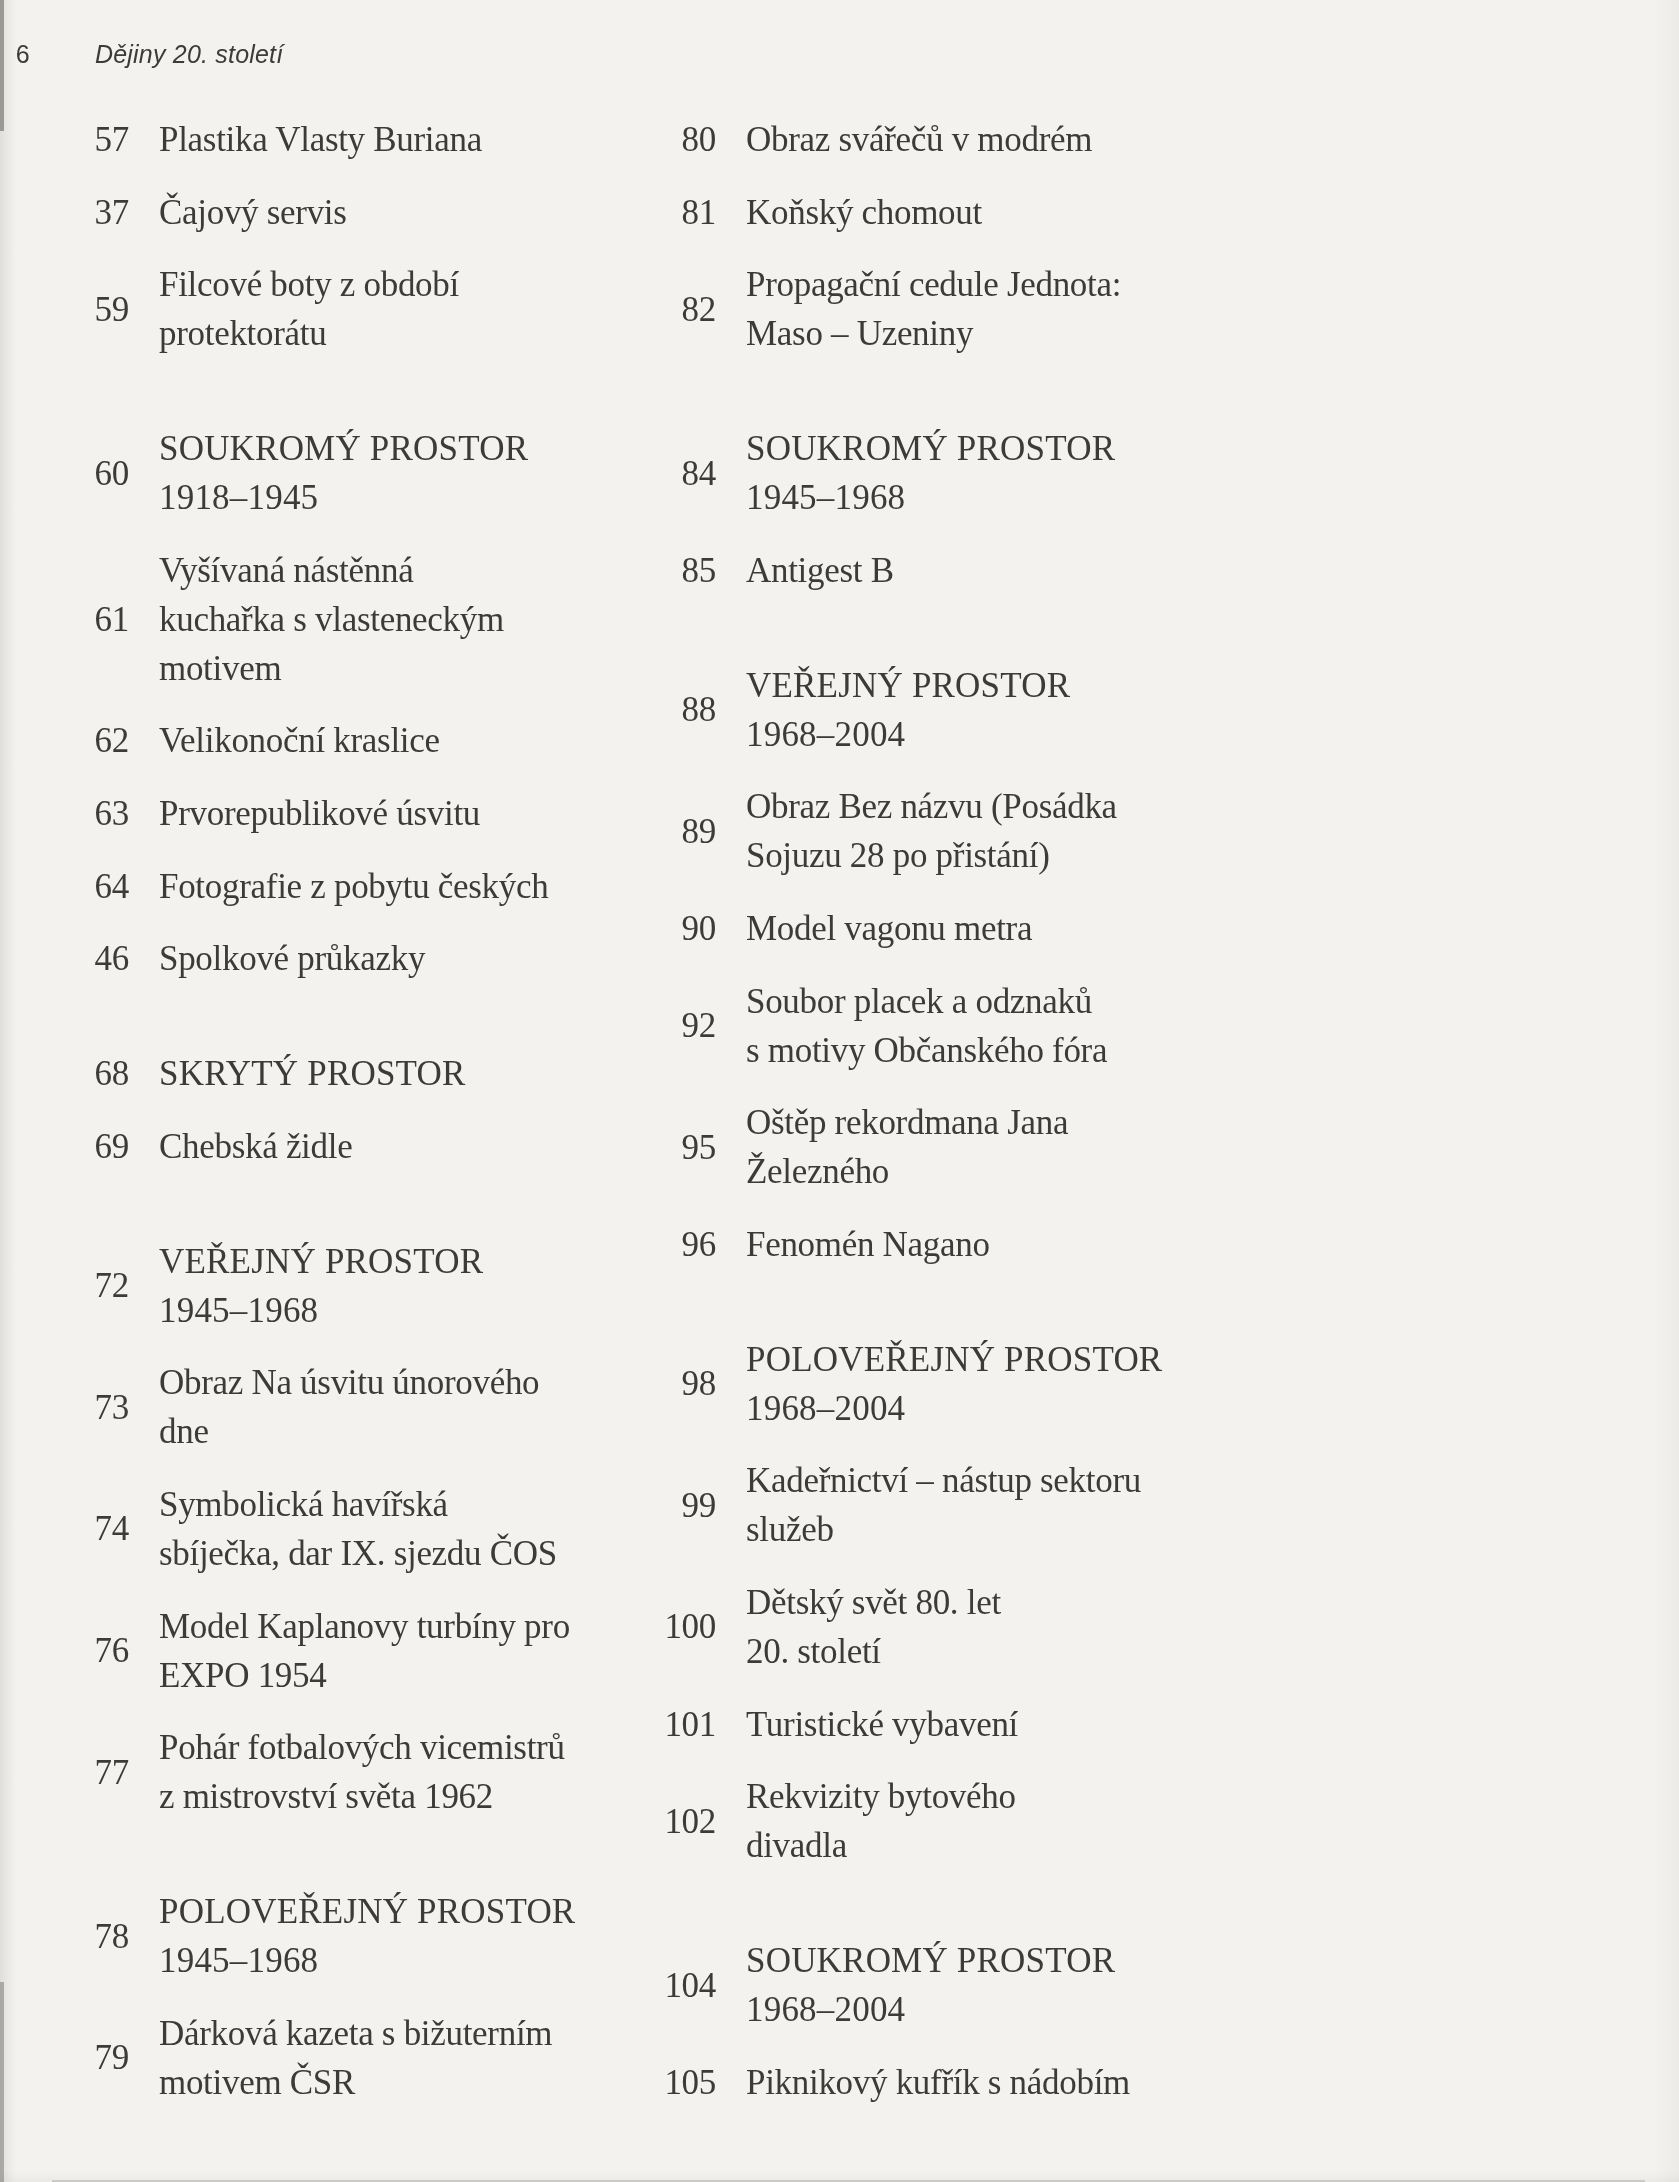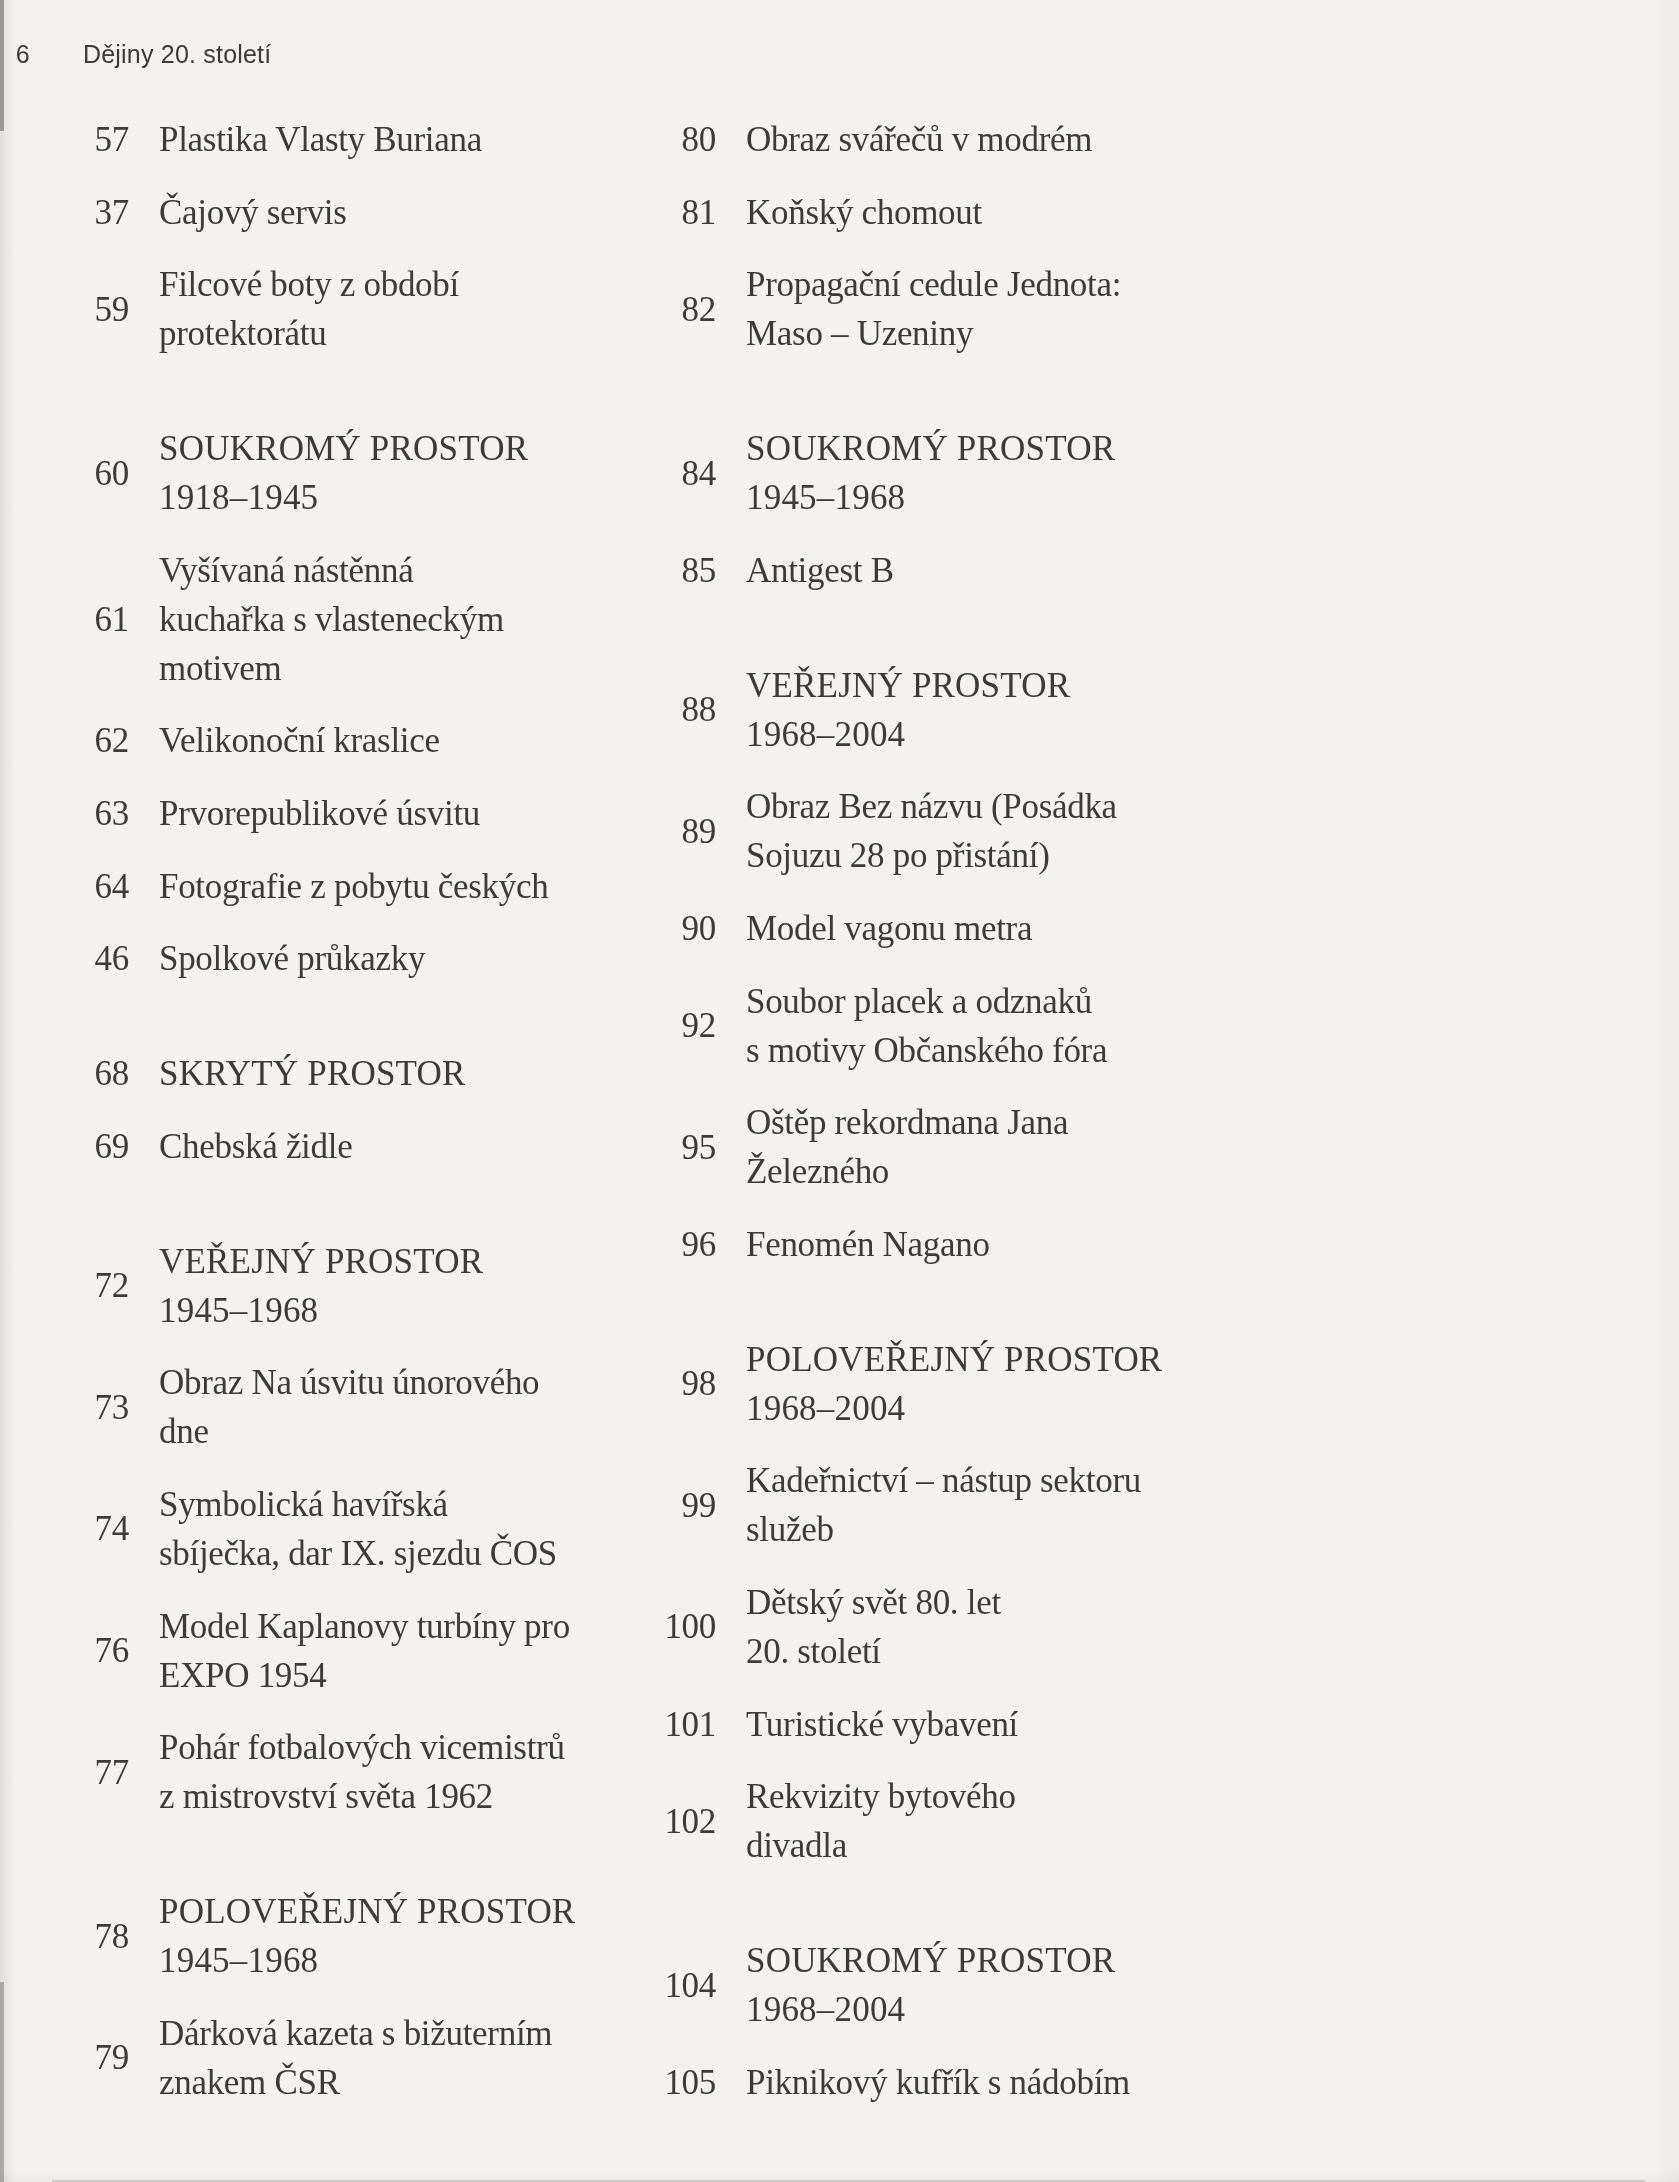--- a/index.html
+++ b/index.html
@@ -35,21 +35,21 @@
     position: absolute;
     top: 39px;
     left: 0;
     width: 100%;
     font-family: "Liberation Sans", "DejaVu Sans", sans-serif;
     font-size: 25px;
     line-height: 31px;
     color: var(--ink, #3c3b39);
   }
   .running-header .pagenum { position: absolute; left: 15.7px; top: 0; }
-  .running-header .title   { position: absolute; left: 83px; top: 0; letter-spacing: 0.2px; }
+  .running-header .title   { position: absolute; left: 95px; top: 0; letter-spacing: 0.2px; font-style: italic; }
 
   .toc-col {
     position: absolute;
     top: 115px;
     font-family: "Liberation Serif", "DejaVu Serif", serif;
     font-size: 35px;
     line-height: 49px;
     letter-spacing: -0.3px;
   }
   .toc-col.left  { left: 35px; }
@@ -204,21 +204,21 @@
           <div class="num">78</div>
           <div class="lines">
             <div class="line">POLOVEŘEJNÝ PROSTOR</div>
             <div class="line">1945–1968</div>
           </div>
         </div>
         <div class="entry">
           <div class="num">79</div>
           <div class="lines">
             <div class="line">Dárková kazeta s bižuterním</div>
-            <div class="line">znakem ČSR</div>
+            <div class="line">motivem ČSR</div>
           </div>
         </div>
       </section>
     <section class="toc-col right">
         <div class="entry">
           <div class="num">80</div>
           <div class="lines">
             <div class="line">Obraz svářečů v modrém</div>
           </div>
         </div>

